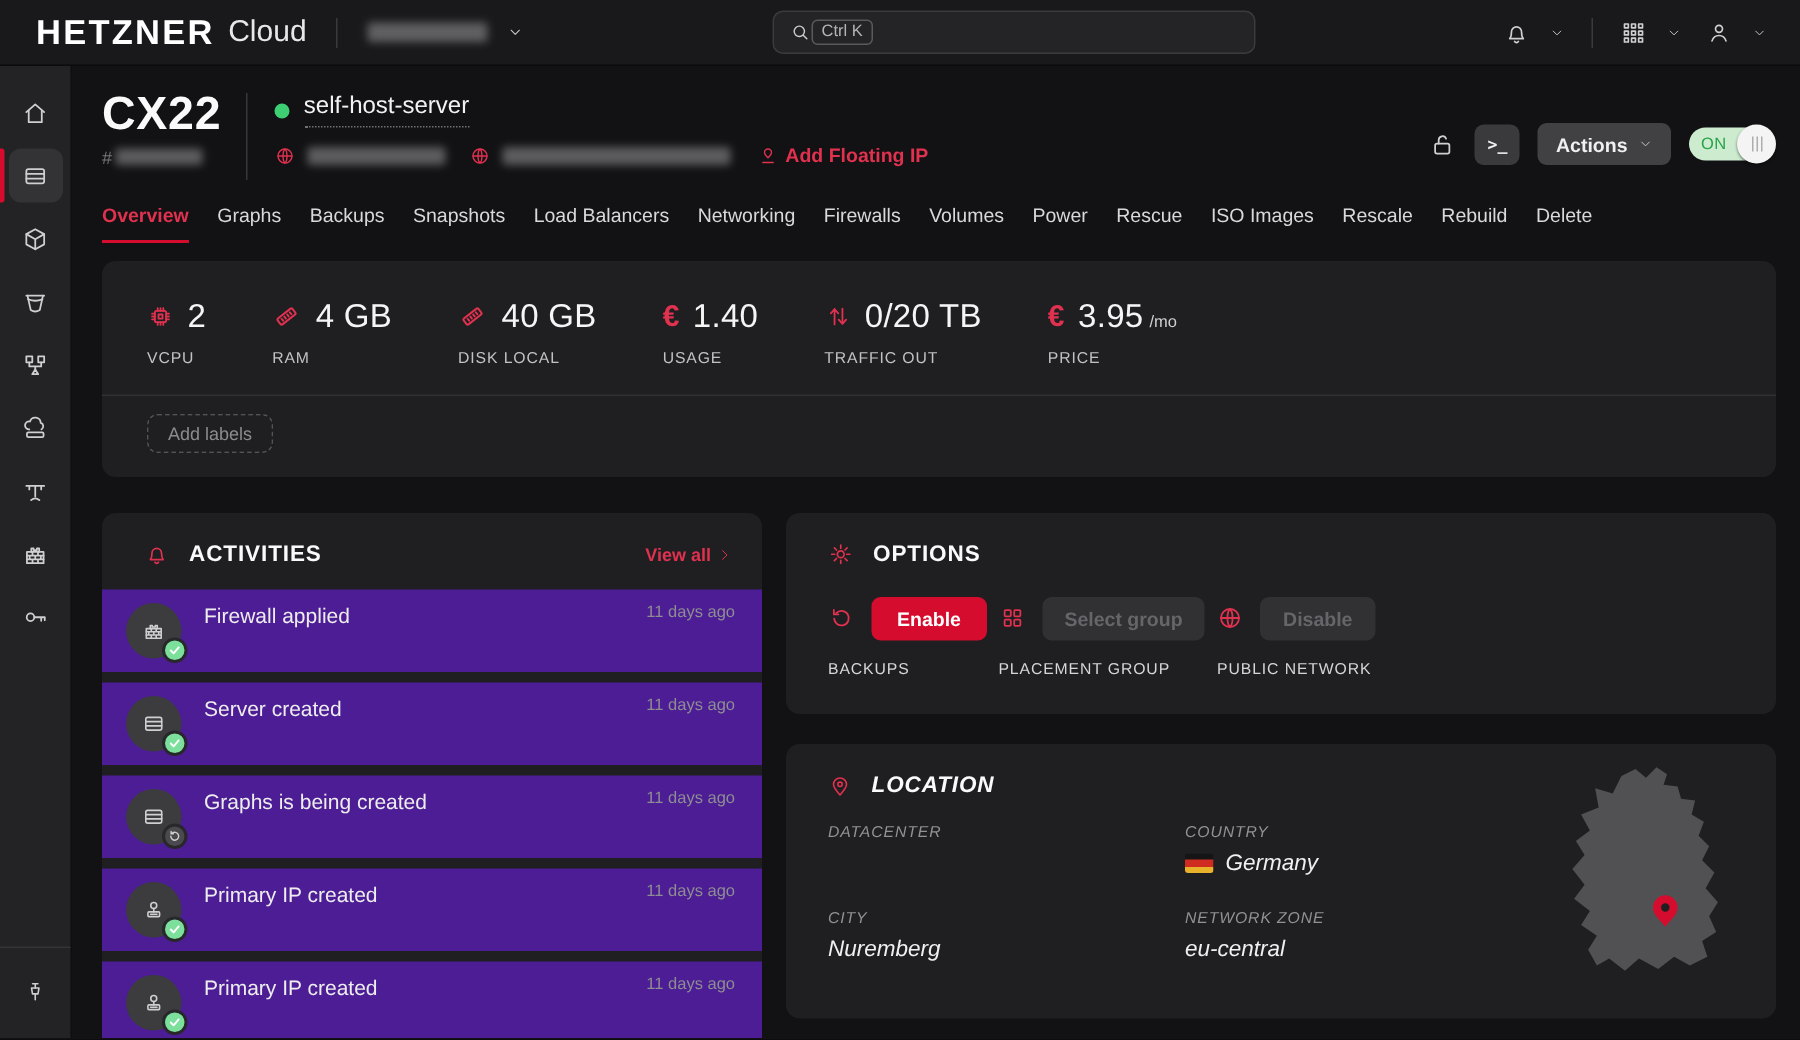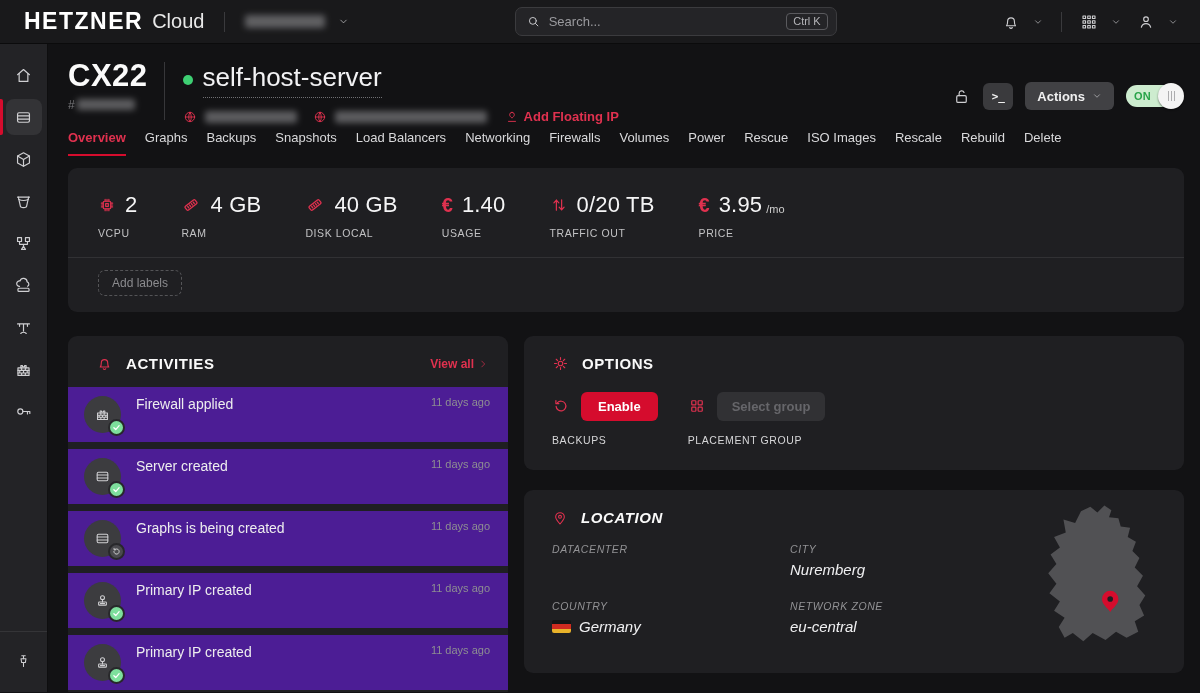--- a/index.html
+++ b/index.html
@@ -40,36 +40,36 @@
   
   .srv-head { display:flex; align-items:flex-start; }
   .srv-type { margin-right:16px; }
   .srv-type h1 { font-size:31px; font-weight:700; letter-spacing:.5px; color:#fafafa; line-height:1.05; }
   .srv-id { margin-top:5px; color:#77777a; font-size:12px; display:flex; align-items:center; gap:2px; }
   .id-blur { width:58px; height:11px; }
   .head-sep { width:1px; background:#37373a; align-self:stretch; margin:2px 18px 0 0; }
   .name-col { padding-top:2px; }
   .name-row { display:flex; align-items:center; gap:10px; }
   .status-dot { width:10px; height:10px; border-radius:50%; background:#3ecf73; }
-  .srv-name { font-size:26px; color:#f2f2f4; padding-bottom:4px; border-bottom:1px dotted #707074; cursor:text; }
+  .srv-name { font-size:16px; color:#f2f2f4; padding-bottom:4px; border-bottom:1px dotted #707074; cursor:text; }
   .ip-row { display:flex; align-items:center; gap:8px; margin-top:11px; }
   .ip-blur4 { width:92px; height:12px; }
   .ip-blur6 { width:152px; height:12px; }
   .red-link { color:#e0314f; font-size:13px; font-weight:600; display:flex; align-items:center; gap:5px; cursor:pointer; }
   .head-right { margin-left:auto; display:flex; align-items:center; gap:12px; padding-top:22px; }
   .console-btn { width:30px; height:27px; background:#3a3a3d; border-radius:6px; color:#f0f0f0; font-family:"DejaVu Sans Mono", monospace; font-size:11px; font-weight:700; display:flex; align-items:center; justify-content:center; cursor:pointer; }
   .actions-btn { height:28px; background:#414144; border-radius:6px; padding:0 12px; display:flex; align-items:center; gap:7px; font-size:13px; font-weight:600; color:#f0f0f0; cursor:pointer; }
   .toggle { position:relative; width:58px; height:24px; cursor:pointer; }
   .toggle .track { position:absolute; left:0; top:1px; width:48px; height:22px; background:#cdeccf; border-radius:11px; display:flex; align-items:center; padding-left:8px; }
-  .toggle .on-txt { font-size:11px; font-weight:700; color:#27a348; letter-spacing:.3px;text-align:right; }
+  .toggle .on-txt { font-size:11px; font-weight:400; color:#27a348; letter-spacing:.3px;text-align:right; }
   .toggle .knob { position:absolute; right:0; top:-1px; width:26px; height:26px; background:#f4f4f4; border-radius:50%; box-shadow:0 1px 2px rgba(0,0,0,.5); display:flex; align-items:center; justify-content:center; gap:2px; }
   .toggle .knob i { display:block; width:1px; height:10px; background:#adadaf; }
 
   
-  .tabs { display:flex; gap:19px; margin-top:6px; font-size:13px; }
+  .tabs { display:flex; gap:19px; margin-top:16px; font-size:13px; }
   .tab { color:#d9d9db; padding-bottom:9px; cursor:pointer; white-space:nowrap; }
   .tab.active { color:#e0314f; font-weight:600; border-bottom:2px solid #d50c2d; }
 
   
   .panel { background:#1f1f22; border-radius:9px; }
   .stats-panel { margin-top:12px; }
   .stats-row { display:flex; gap:44px; padding:24px 30px 18px; }
   .stat { display:flex; flex-direction:column; }
   .stat-top { display:flex; align-items:center; gap:9px; }
   .stat-val { font-size:22px; color:#f5f5f6; letter-spacing:.2px; }
@@ -91,21 +91,21 @@
   .act-row { display:flex; align-items:flex-start; background:#4c1d95; padding:9px 18px 9px 16px; margin-bottom:7px; min-height:50px; }
   .avatar { position:relative; width:37px; height:37px; flex:none; }
   .avatar .circle { width:37px; height:37px; border-radius:50%; background:#3c3c3f; display:flex; align-items:center; justify-content:center; }
   .badge { position:absolute; right:-4px; bottom:-3px; width:17px; height:17px; border-radius:50%; border:2px solid #28282b; display:flex; align-items:center; justify-content:center; }
   .badge.done { background:#7ddf9c; }
   .badge.progress { background:#4a4a4e; }
   .act-title { flex:1; margin-left:15px; font-size:14px; color:#ededee; }
   .act-time { font-size:11px; color:#8e8e92; }
 
   
-  .opt-body { display:flex; gap:30px; padding:4px 28px 24px; }
+  .opt-body { display:flex; gap:8px; padding:4px 28px 24px; }
   .opt-group { display:flex; flex-direction:column; }
   .opt-top { display:flex; align-items:center; gap:11px; height:30px; }
   .btn-red { background:#d50c2d; color:#fff; border:none; font-family:inherit; font-size:13px; font-weight:700; padding:7px 17px; border-radius:6px; cursor:pointer; }
   .btn-disabled { background:#313134; color:#66666a; border:none; font-family:inherit; font-size:13px; font-weight:700; padding:7px 15px; border-radius:6px; cursor:default; }
   .opt-label { margin-top:13px; font-size:10.5px; letter-spacing:.6px; color:#d6d6d8; }
 
   
   .loc-panel { position:relative; margin-top:20px; min-height:183px;font-style:italic; }
   .loc-body { display:grid; grid-template-columns:238px 1fr; row-gap:22px; padding:2px 200px 26px 28px; }
   .loc-label { font-size:10.5px; letter-spacing:.6px; color:#929295; }
@@ -134,21 +134,20 @@
     </span>
 
     <div class="search-wrap">
       <div class="searchbox">
         <span>
           <svg width="15" height="15" viewBox="0 0 24 24" class="ic">
               <circle cx="11" cy="11" r="5.5"></circle>
               <path d="M15.2 15.2 L19 19"></path>
             </svg>
         </span>
-        <span class="ph">Search...</span>
         <span class="kbd">Ctrl K</span>
       </div>
     </div>
 
     <div class="tb-right">
       <span class="tb-item">
         <span>
           <svg width="18" height="18" viewBox="0 0 24 24" class="ic">
               <path d="M6 17 H18 C16.6 15.4 16.5 13.2 16.5 11 A4.5 4.5 0 0 0 7.5 11 C7.5 13.2 7.4 15.4 6 17 Z"></path>
               <path d="M10.3 19.5 A1.9 1.9 0 0 0 13.7 19.5"></path>
@@ -605,53 +604,65 @@
                         <rect x="5" y="5" width="5.5" height="5.5" rx="1"></rect>
                         <rect x="13.5" y="5" width="5.5" height="5.5" rx="1"></rect>
                         <rect x="5" y="13.5" width="5.5" height="5.5" rx="1"></rect>
                         <rect x="13.5" y="13.5" width="5.5" height="5.5" rx="1"></rect>
                       </svg>
                   </span>
                   <button class="btn-disabled">Select group</button>
                 </div>
                 <span class="opt-label">PLACEMENT GROUP</span>
               </div>
+              <div class="opt-group">
+                <div class="opt-top">
+                  <span>
+                    <svg width="18" height="18" viewBox="0 0 24 24" class="ic-red" stroke-width="1.5">
+                        <circle cx="12" cy="12" r="8"></circle>
+                        <path d="M4 12 H20 M12 4 C15 6.5 15 17.5 12 20 C9 17.5 9 6.5 12 4 Z"></path>
+                      </svg>
+                  </span>
+                  <button class="btn-disabled">Disable</button>
+                </div>
+                <span class="opt-label">PUBLIC NETWORK</span>
+              </div>
             </div>
           </div>
 
           <div class="panel loc-panel">
             <div class="panel-head">
               <span>
                 <svg width="16" height="16" viewBox="0 0 24 24" class="ic-red" stroke-width="1.7">
                     <path d="M12 21 C8 16.5 5.5 13.5 5.5 10.5 a6.5 6.5 0 0 1 13 0 C18.5 13.5 16 16.5 12 21 Z"></path>
                     <circle cx="12" cy="10.3" r="2.2"></circle>
                   </svg>
               </span>
               <span class="panel-title">LOCATION</span>
             </div>
             <div class="loc-body">
               <div>
                 <div class="loc-label">DATACENTER</div>
-              </div>
-              <div>
-                <div class="loc-label">CITY</div>
-                <div class="loc-val">Nuremberg</div>
               </div>
               <div>
                 <div class="loc-label">COUNTRY</div>
                 <div class="loc-val">
                   <span class="flag">
                       <i class="b"></i>
                       <i class="r"></i>
                       <i class="g"></i>
                     </span>
                   <span>Germany</span>
                 </div>
               </div>
               <div>
+                <div class="loc-label">CITY</div>
+                <div class="loc-val">Nuremberg</div>
+              </div>
+              <div>
                 <div class="loc-label">NETWORK ZONE</div>
                 <div class="loc-val">eu-central</div>
               </div>
             </div>
             <div class="map-wrap">
               <svg width="150" height="152" viewBox="0 0 100 130">
                 <path fill="#515154" d="M38,8 L46,4 L52,9 L58,3 L64,7 L62,13 L70,14 L72,21 L80,22 L78,30 L85,34 L82,42 L88,48 L84,56 L91,63 L86,72 L93,80 L88,88 L92,97 L84,102 L87,111 L77,116 L68,111 L59,118 L48,112 L40,119 L31,112 L24,116 L19,107 L24,99 L15,93 L20,85 L11,78 L17,70 L10,61 L17,53 L12,45 L20,39 L15,30 L25,26 L23,15 L33,18 Z"></path>
                 <g transform="translate(56,76)">
                   <path fill="#d50c2d" d="M7 0 a7 7 0 0 1 7 7 c0 4.5-4.5 7.5-7 11 c-2.5-3.5-7-6.5-7-11 a7 7 0 0 1 7-7 Z"></path>
                   <circle cx="7" cy="7" r="2.4" fill="#1f1f22"></circle>

